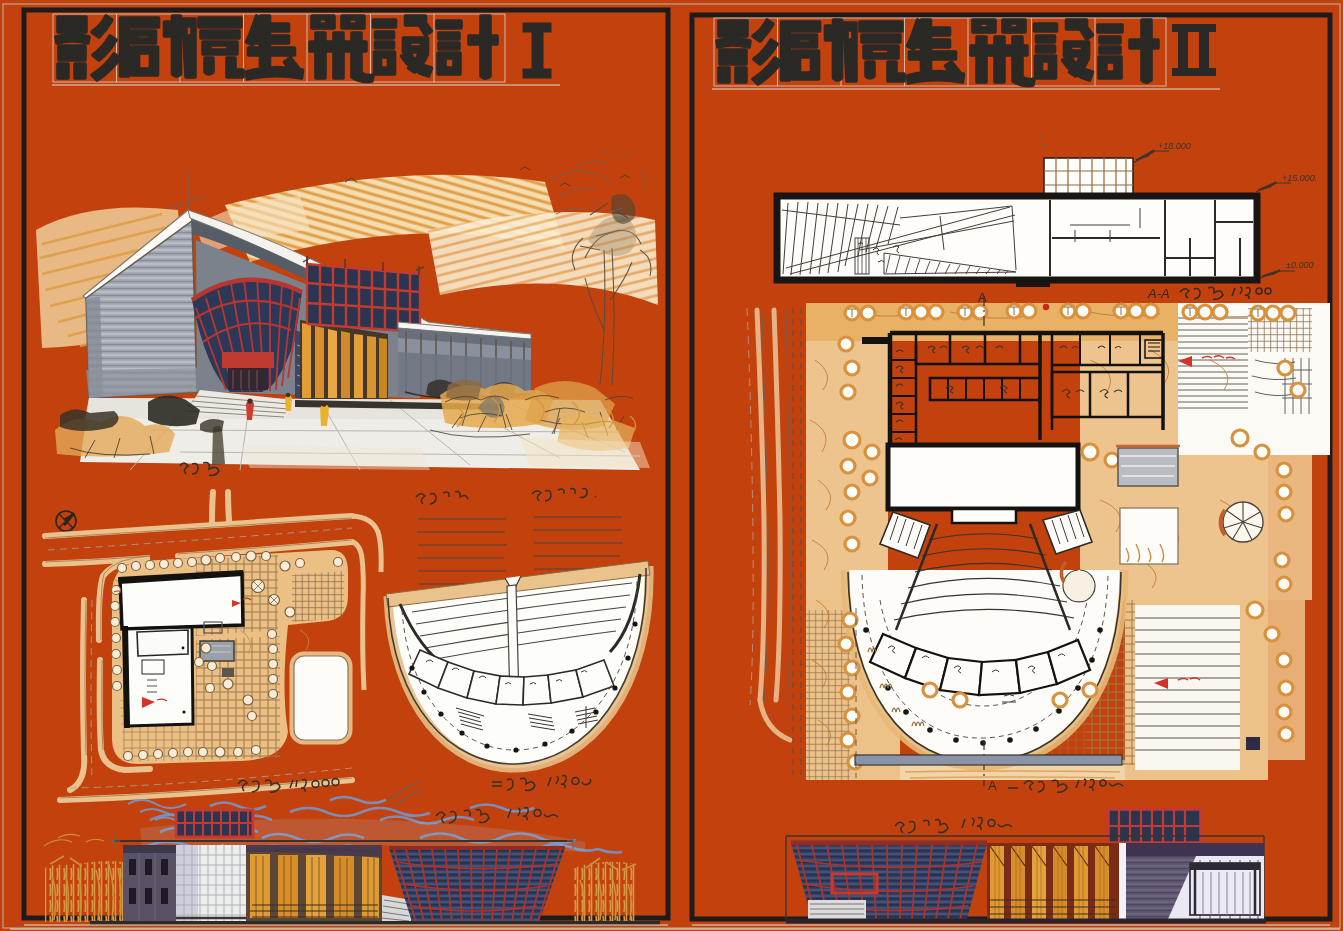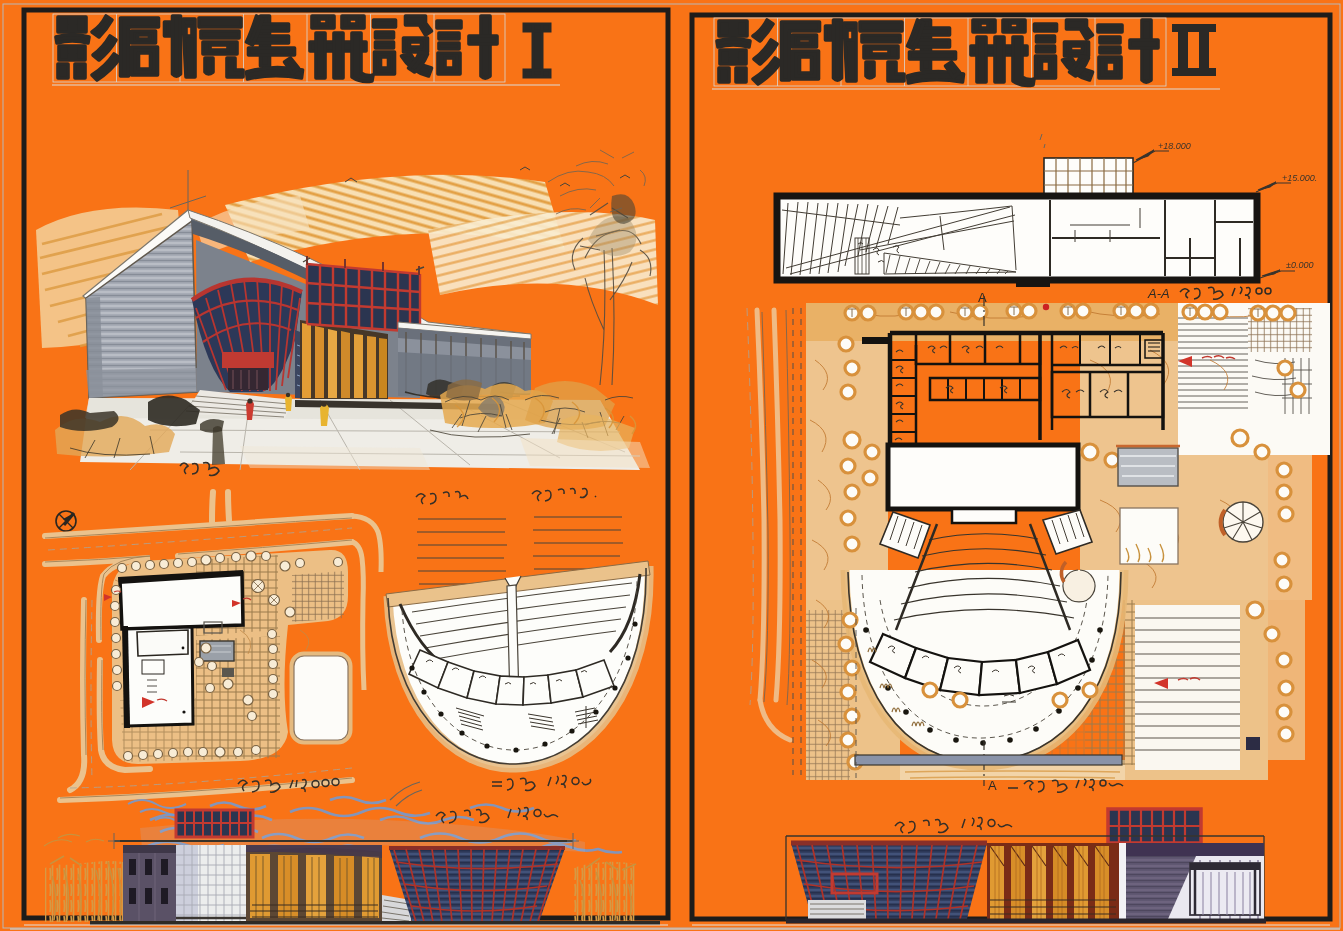--- a/index.html
+++ b/index.html
@@ -1,16 +1,16 @@
 <!DOCTYPE html>
 <html><head>
 <meta charset="utf-8">
 <style>
 html,body{margin:0;padding:0;background:#ffffff;}
-#page{position:relative;width:1343px;height:931px;background:#f97316;overflow:hidden;
+#page{position:relative;width:1343px;height:931px;background:#c2410c;overflow:hidden;
 font-family:"Liberation Sans",sans-serif;}
 svg{position:absolute;top:0;left:0;}
 </style>
 </head>
 <body>
 <div id="page">
 <svg width="1343" height="931" viewBox="0 0 1343 931">
 <defs>
 <pattern id="hatchG" width="8" height="8" patternUnits="userSpaceOnUse">
   <path d="M0 4 H8 M4 0 V8" stroke="#9a7a4c" stroke-width="1" fill="none"></path>

